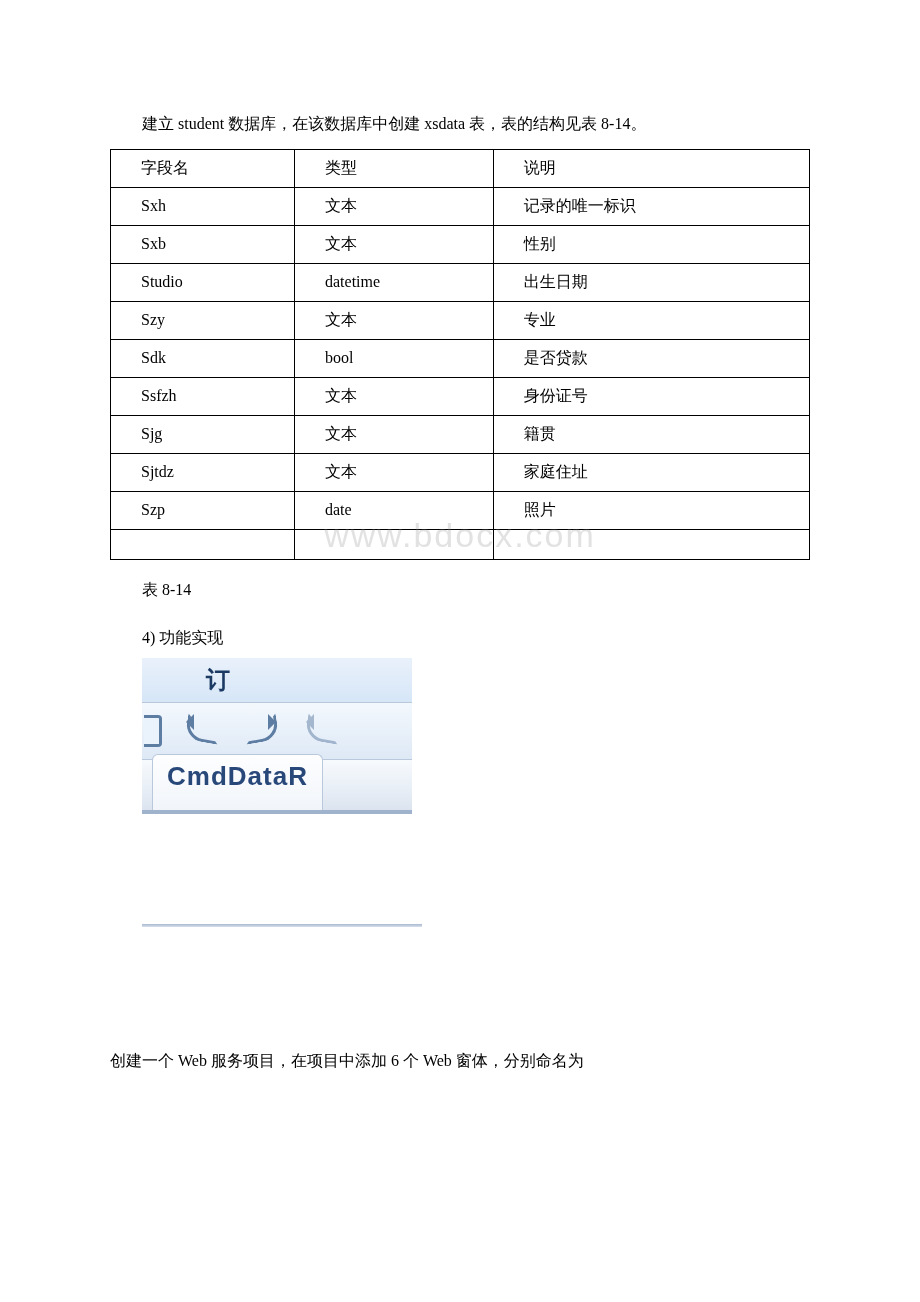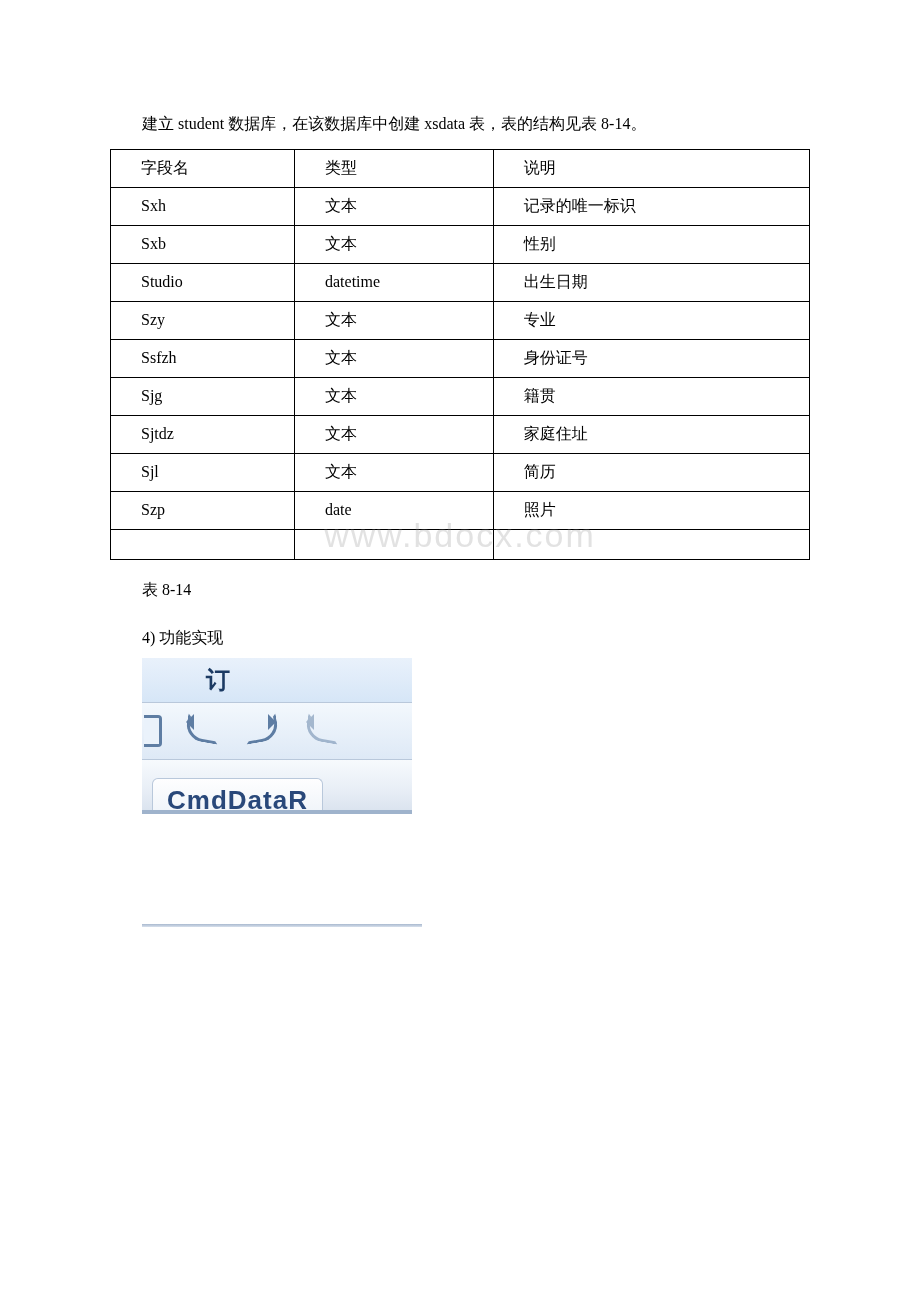--- a/index.html
+++ b/index.html
@@ -137,21 +137,21 @@
       left: auto; right: -2px; top: -2px;
     }
     .vsimg .tabbar {
       height: 54px;
       background: linear-gradient(#f7fafd, #e8eef6 60%, #dbe4ef);
       display: flex;
       align-items: flex-end;
       border-bottom: 4px solid #9fb3cc;
     }
     .vsimg .tabbar .tab {
-      height: 32px;
+      height: 56px;
       margin-left: 10px;
       padding: 6px 14px 0 14px;
       background: linear-gradient(#fefeff, #f1f5fa);
       border: 1px solid #b9c8db;
       border-bottom: none;
       border-radius: 6px 6px 0 0;
       color: #29487a;
       font-family: Arial, sans-serif;
       font-weight: 900;
       font-size: 26px;
@@ -222,38 +222,38 @@
       <td>Studio</td>
       <td>datetime</td>
       <td>出生日期</td>
     </tr>
     <tr>
       <td>Szy</td>
       <td>文本</td>
       <td>专业</td>
     </tr>
     <tr>
+      <td>Sdk</td>
+      <td>bool</td>
+      <td>是否贷款</td>
+    </tr>
+    <tr>
       <td>Ssfzh</td>
       <td>文本</td>
       <td>身份证号</td>
     </tr>
     <tr>
       <td>Sjg</td>
       <td>文本</td>
       <td>籍贯</td>
     </tr>
     <tr>
       <td>Sjtdz</td>
       <td>文本</td>
       <td>家庭住址</td>
-    </tr>
-    <tr>
-      <td>Sjl</td>
-      <td>文本</td>
-      <td>简历</td>
     </tr>
     <tr>
       <td>Szp</td>
       <td>date</td>
       <td>照片</td>
     </tr>
     <tr class="spacer">
       <td></td>
       <td></td>
       <td></td>
@@ -280,14 +280,15 @@
     </div>
     <div class="tabbar">
       <div class="tab">CmdDataR</div>
     </div>
     <div class="blank"></div>
   </div>
 
   <div class="hr"></div>
 
   <div class="bottom">
+    <div class="line2">创建一个 Web 服务项目，在项目中添加 6 个 Web 窗体，分别命名为</div>
   </div>
 </div>
 
 </body></html>

